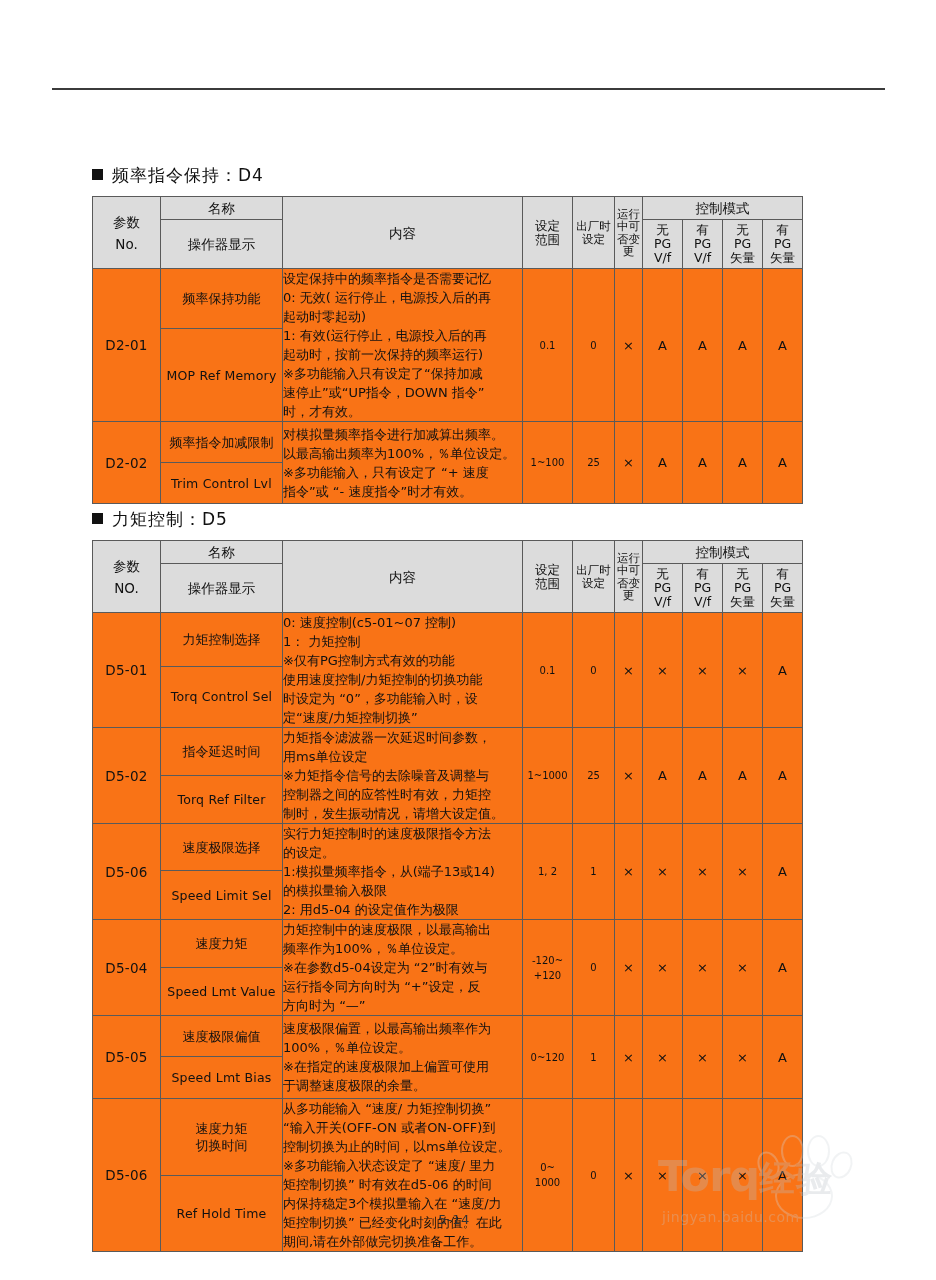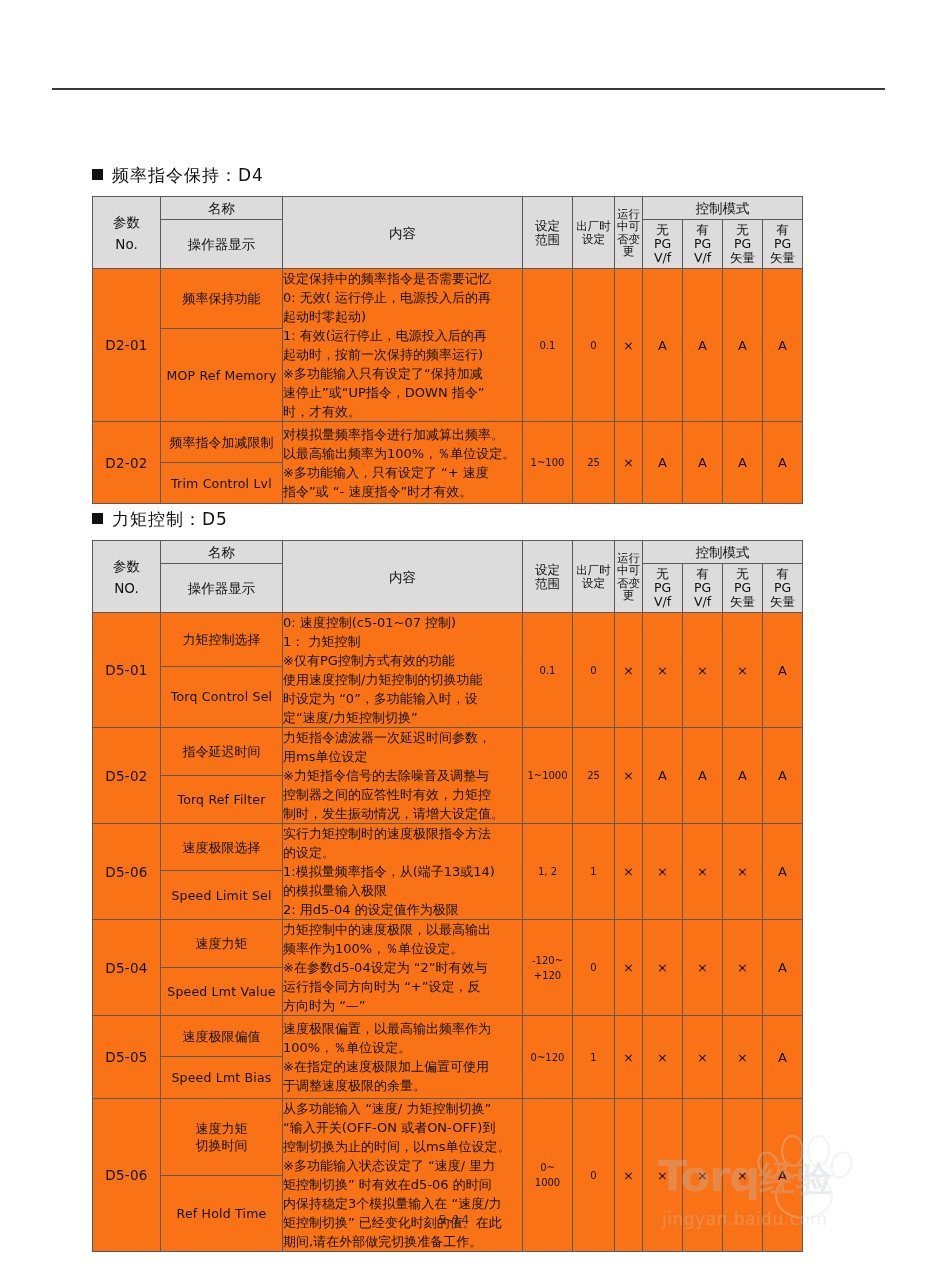--- a/index.html
+++ b/index.html
@@ -111,21 +111,21 @@
     font-size:43px;line-height:46px;
     color:#b9bfc6;
     font-family:"DejaVu Sans","Liberation Sans",sans-serif;
     font-weight:700;
     letter-spacing:-1px;
     white-space:nowrap;
   }
   .wm-main .cn{font-size:36px;font-weight:700;letter-spacing:1px;}
   .wm-sub{
     position:absolute;left:12px;top:84px;
-    font-size:17px;color:#c6ccd2;
+    font-size:14px;color:#c6ccd2;
     letter-spacing:.5px;white-space:nowrap;
   }
   .wm-paw{position:absolute;left:105px;top:0px;}
   .wm-paw span{
     position:absolute;display:block;
     border:2px solid #d3d8dd;border-radius:50%;
     background:transparent;
   }
   .p1{width:17px;height:24px;left:3px;top:26px;transform:rotate(-22deg);}
   .p2{width:19px;height:28px;left:26px;top:10px;}

